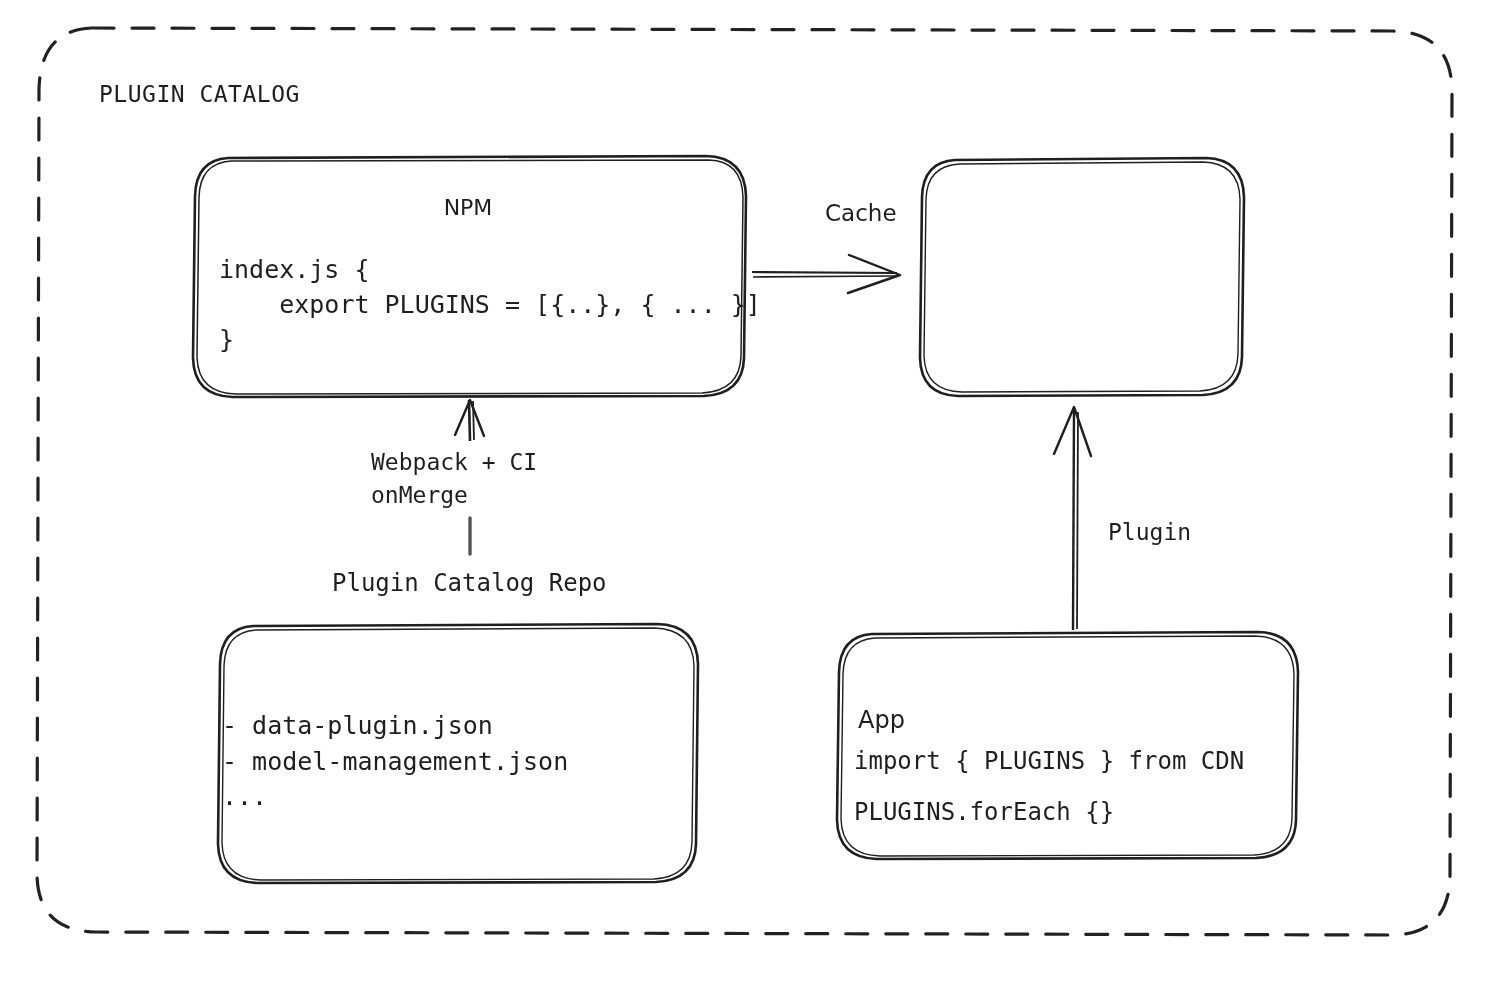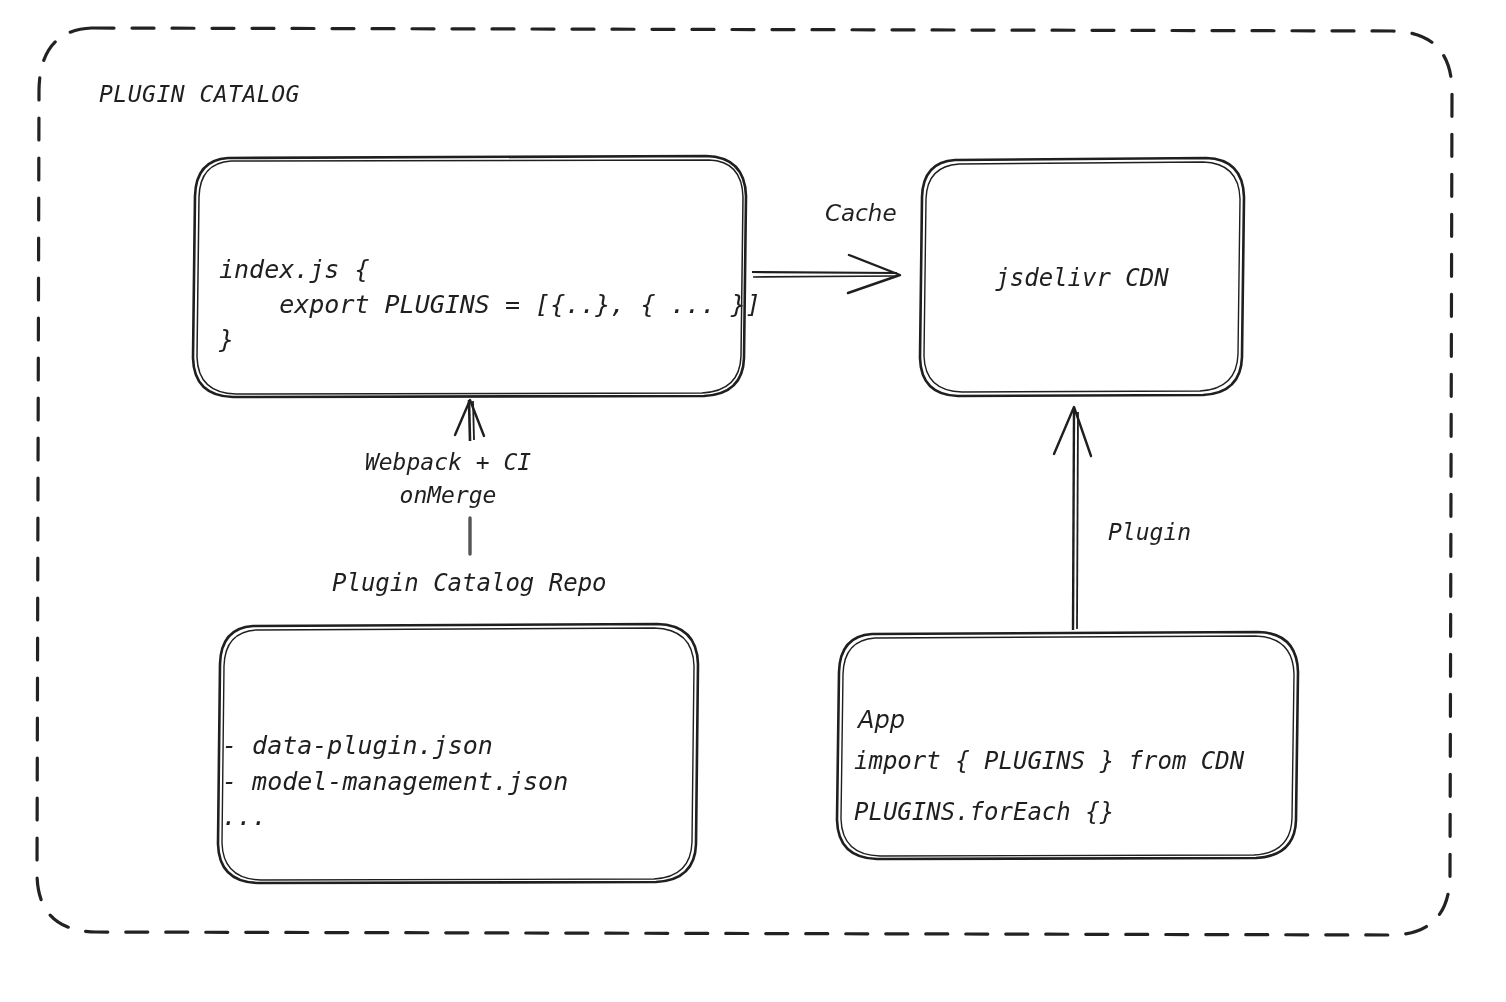--- a/index.html
+++ b/index.html
@@ -8,21 +8,20 @@
     background: #ffffff;
   }
   #canvas {
     position: relative;
     width: 1506px;
     height: 1002px;
     background: #ffffff;
     overflow: hidden;
     font-family: "DejaVu Sans Mono", "Liberation Mono", monospace;
     color: #1f1f1f;
-    font-style: italic;
   }
   #sketch-svg {
     position: absolute;
     left: 0;
     top: 0;
     width: 1506px;
     height: 1002px;
     pointer-events: none;
   }
   .lbl {
@@ -73,40 +72,40 @@
   
   #cache-label {
     left: 789px;
     top: 199px;
     font-size: 23px;
     margin-left: 36px;
   }
 
   
   #build-label {
-    left: 348px;
+    left: 371px;
     top: 446px;
     width: 200px;
-    text-align: center;
+    text-align: left;
     font-size: 23px;
     line-height: 1.42;
   }
 
   
   #repo-caption {
     left: 288px;
     top: 568px;
     font-size: 24px;
     margin-left: 44px;
   }
 
   
   #repo-files {
     left: 222px;
-    top: 728px;
+    top: 708px;
     font-size: 25px;
     line-height: 1.42;
   }
 
   
   #app-title {
     left: 858px;
     top: 705px;
     font-size: 24px;
   }
@@ -181,25 +180,25 @@
 
     <g>
       <path d="M 1073,630 L 1074,410" fill="none" stroke="#1f1f1f" stroke-width="2.4"></path>
       <path d="M 1077,629 L 1078,412" fill="none" stroke="#1f1f1f" stroke-width="1.8"></path>
       <path d="M 1054,454 L 1074,407 L 1091,456" fill="none" stroke="#1f1f1f" stroke-width="2.4" stroke-linecap="round" stroke-linejoin="round"></path>
     </g>
   </svg>
 
   <div class="lbl mono" id="group-title">PLUGIN CATALOG</div>
 
+  <div class="lbl sans" id="npm-title">NPM</div>
   <div class="lbl mono" id="npm-code">index.js {
     export PLUGINS = [{..}, { ... }]
 }</div>
 
-  <div class="lbl mono" id="cdn-title">jsdelivr CDN</div>
 
   <div class="lbl sans" id="cache-label">Cache</div>
 
   <div class="lbl mono" id="build-label">Webpack + CI
 onMerge</div>
 
   <div class="lbl mono" id="repo-caption">Plugin Catalog Repo</div>
   <div class="lbl mono" id="repo-files">- data-plugin.json
 - model-management.json
 ...</div>

